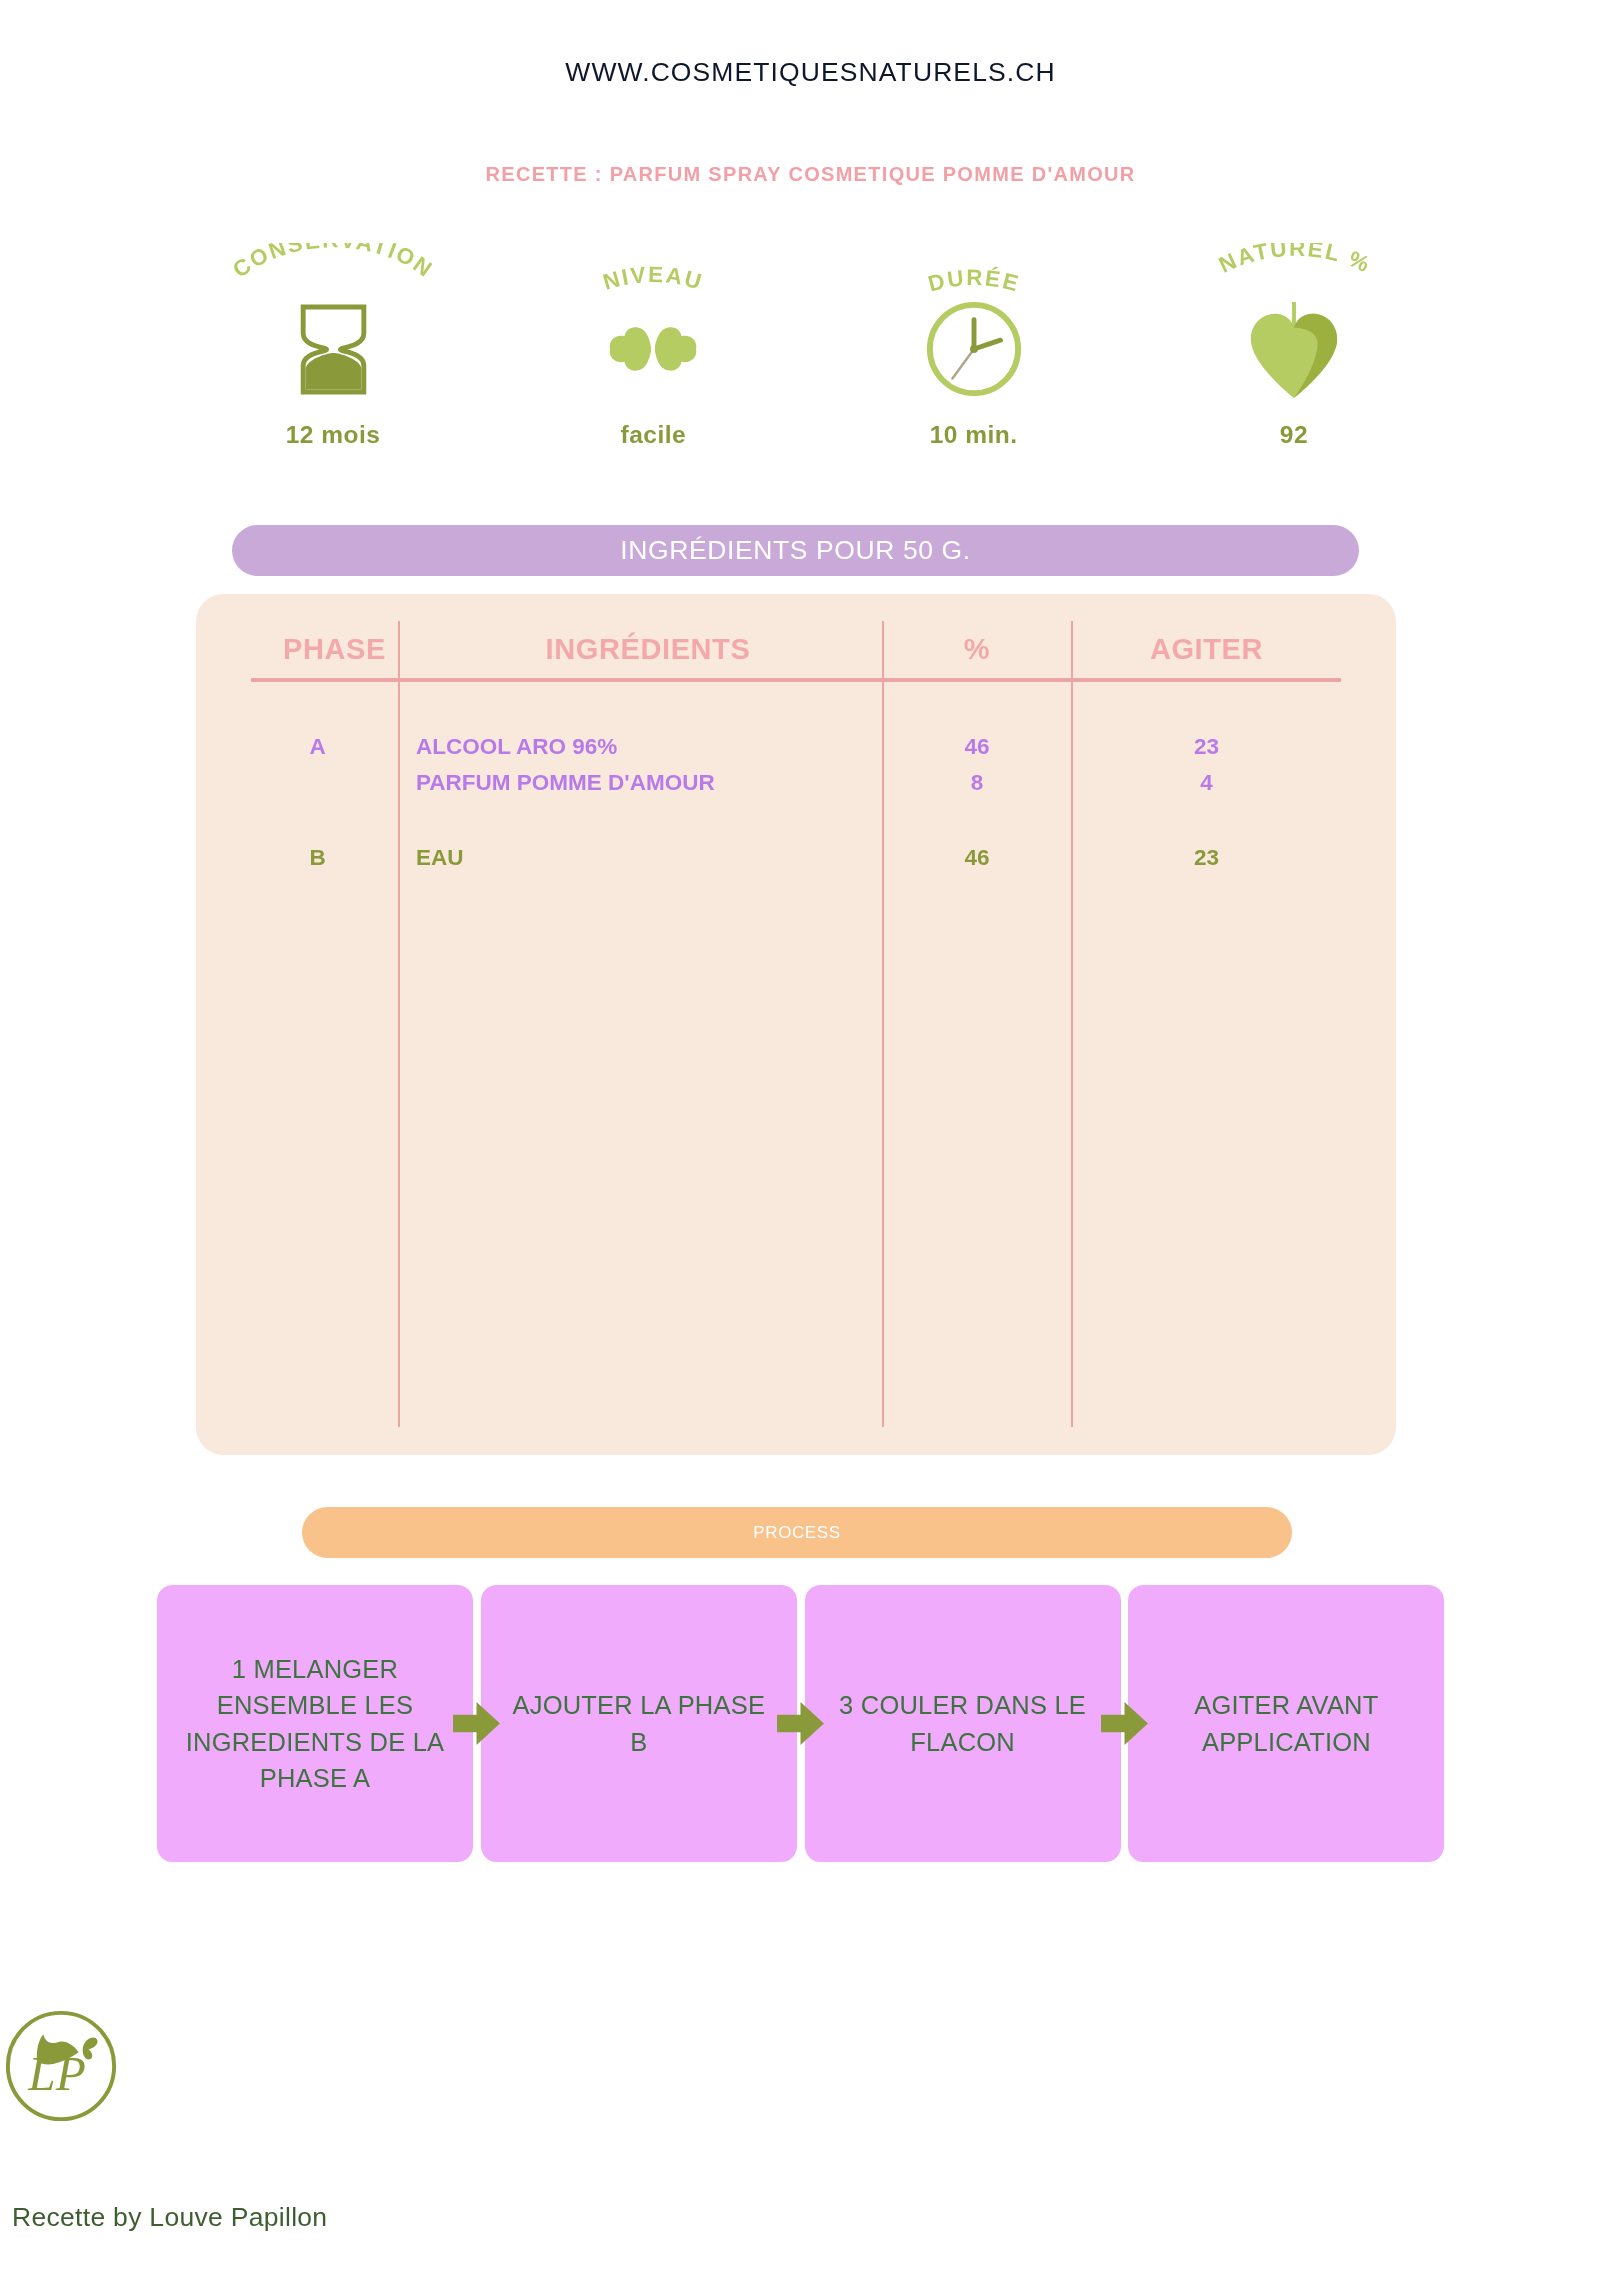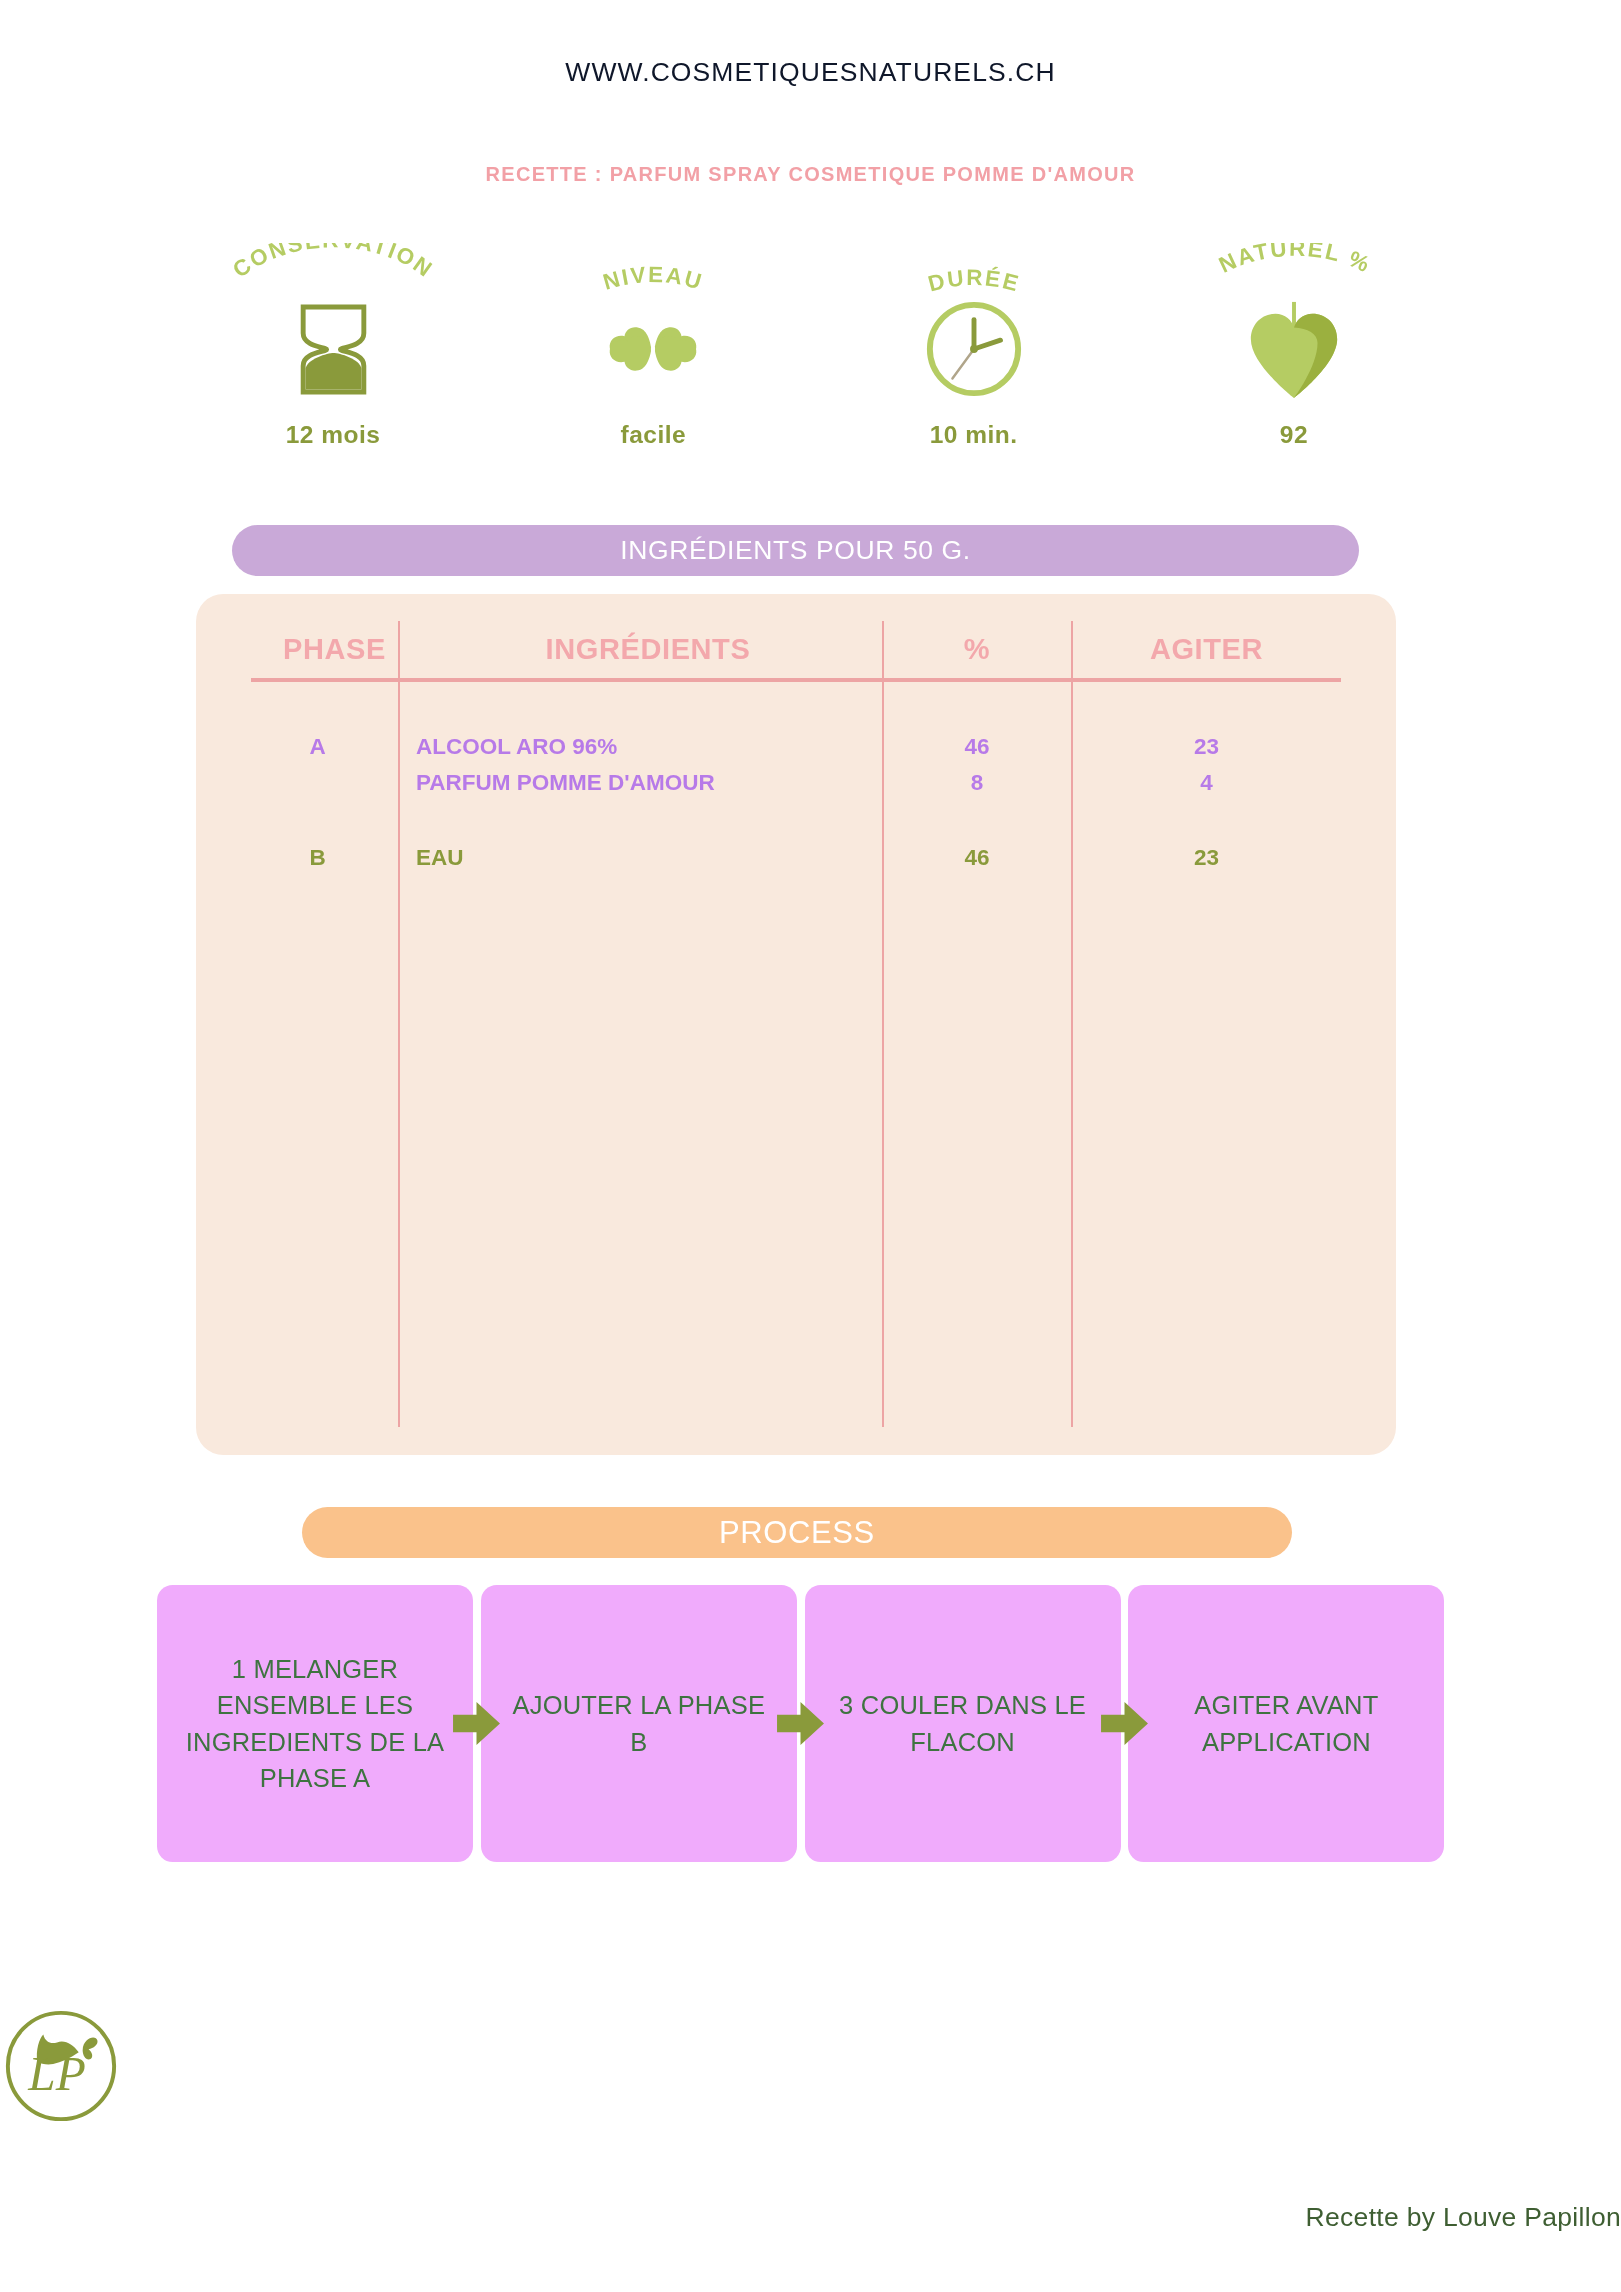--- a/index.html
+++ b/index.html
@@ -157,21 +157,21 @@
   .c-gram    { left: 877px; width: 267px; text-align: center; }
 
   .phase-a { color: #b77ae8; }
   .phase-b { color: #8a9a3b; }
 
   
   .banner-process {
     top: 1507px; left: 302px;
     width: 990px; height: 51px;
     background: #fac28b;
-    font-size: 31px;
+    font-size: 17px;
     letter-spacing: 0.6px;
   }
   .process-row {
     position: absolute;
     top: 1585px; left: 157px;
     width: 1288px; height: 277px;
     display: flex;
     align-items: stretch;
   }
   .step-box {
@@ -203,21 +203,21 @@
 
   
   .footer-logo {
     position: absolute;
     top: 2005px; left: 0; width: 1463px;
     display: flex; justify-content: flex-start; text-decoration: underline;
   }
   .footer-credit {
     position: absolute;
     top: 2202px; left: 0; width: 1621px;
-    text-align: right;
+    text-align: left;
     font-size: 26.5px;
     color: #3e5e32;
     letter-spacing: 0.3px;
     padding-left: 12px;
   }
 </style>
 </head>
 <body>
 
 <div class="page">

